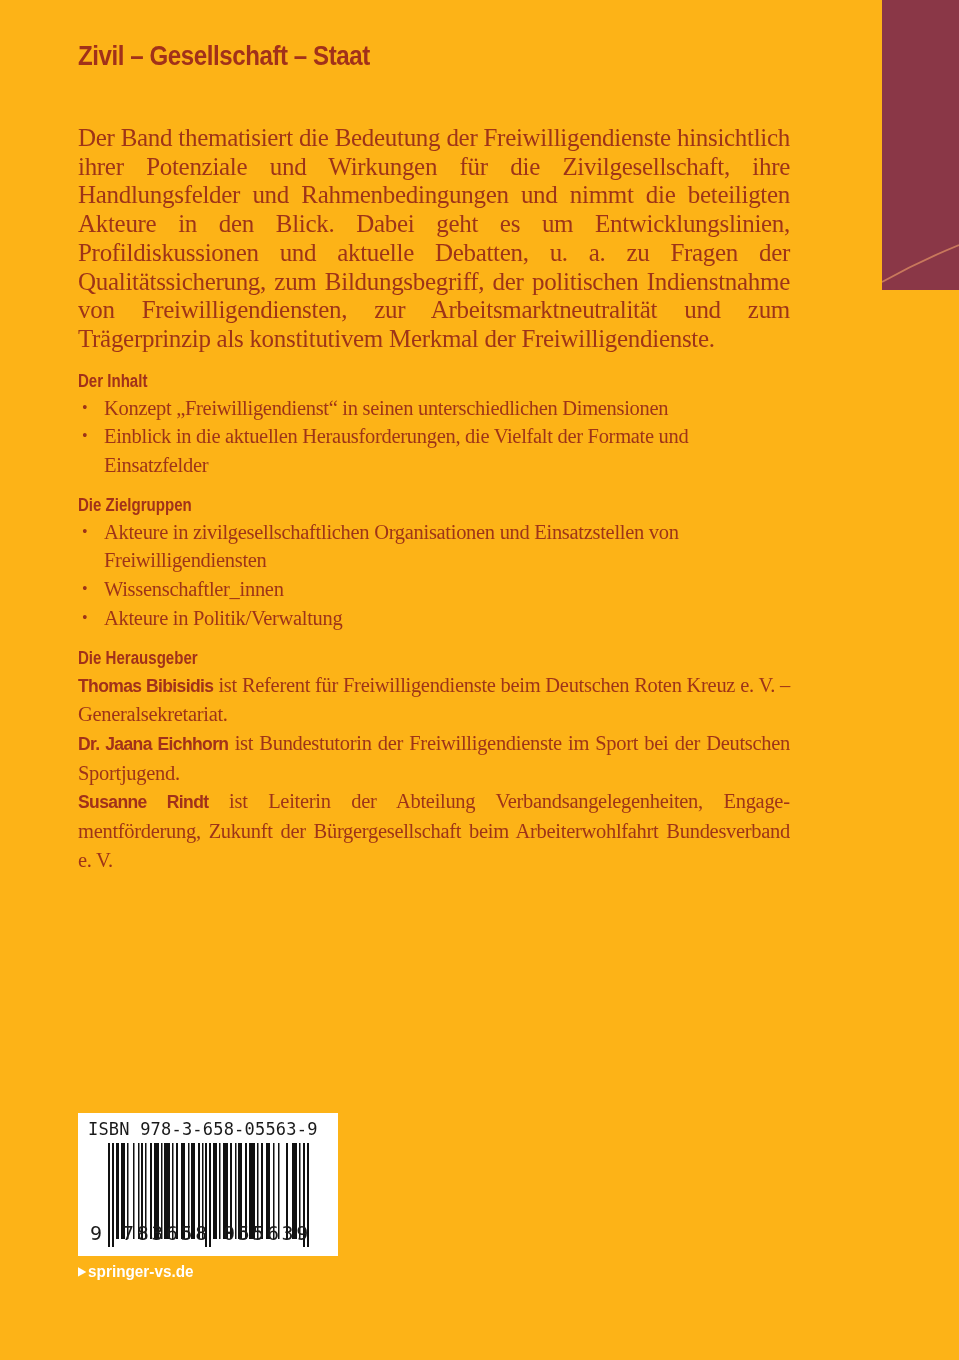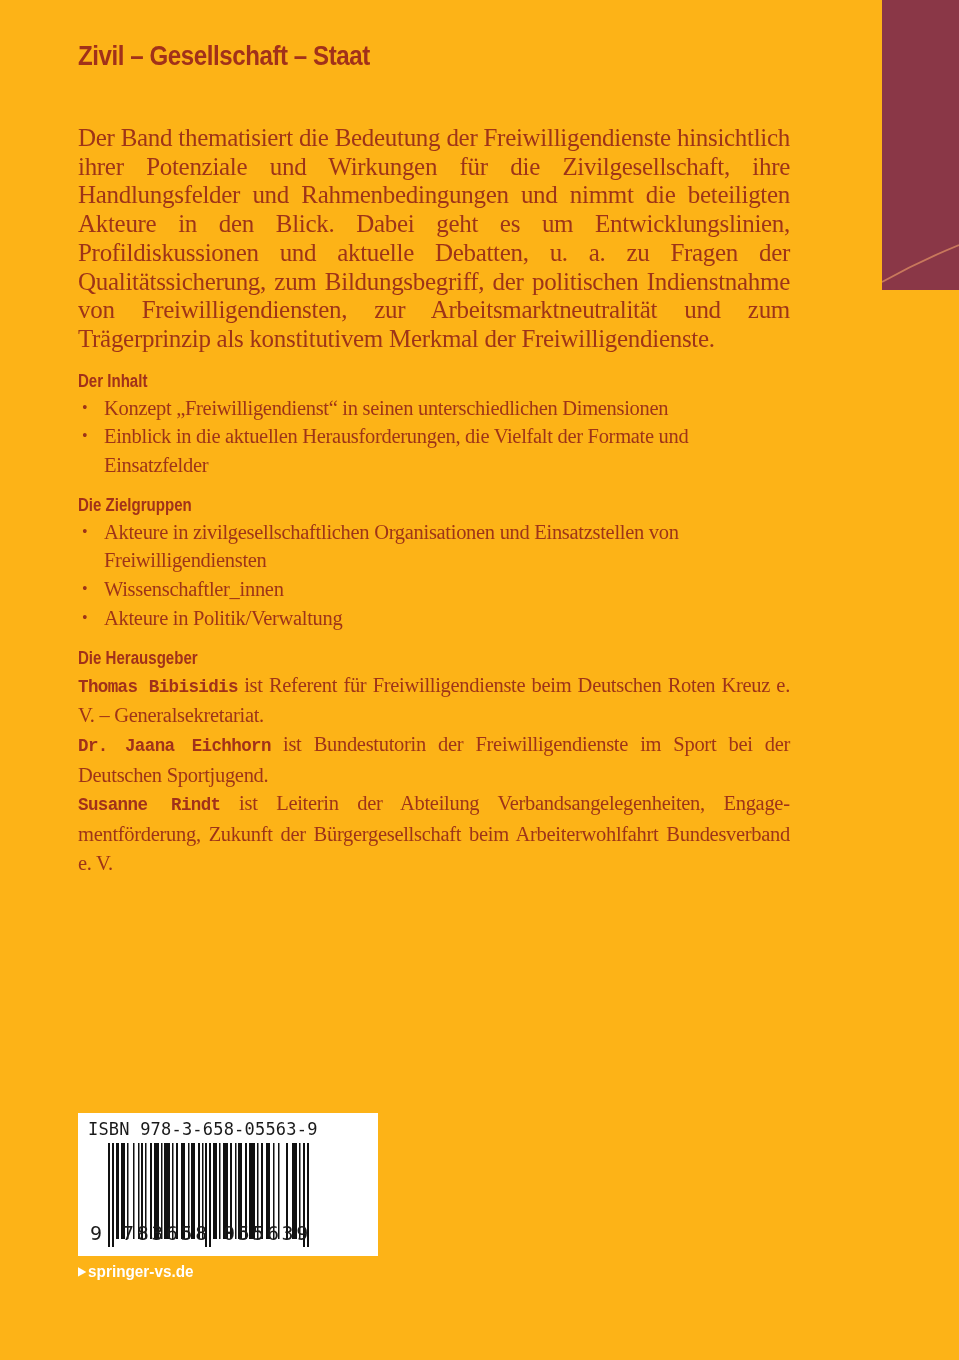--- a/index.html
+++ b/index.html
@@ -87,36 +87,35 @@
       font-size: 16px;
     }
     .bio {
       font-size: 20.5px;
       line-height: 28.7px;
       text-align: justify;
       margin: 0;
       letter-spacing: -0.3px;
     }
     .bio .name {
-      font-family: Liberation Mono, monospace;
+      font-family: Liberation Sans, sans-serif;
       font-weight: bold;
       font-size: 17.5px;
       letter-spacing: -0.6px;
       color: #A1311A;
     }
     .gap-a { height: 12px; }
     .gap-b { height: 14px; }
     .barcode-box {
       position: absolute;
       left: 78px;
       top: 1113px;
       width: 260px;
       height: 143px;
       background: #FFFFFF;
-      padding-left: 40px;
     }
     .isbn-text {
       position: absolute;
       left: 10px;
       top: 6px;
       font-family: "DejaVu Sans Mono", "Liberation Mono", monospace;
       font-size: 17px;
       color: #1a1a1a;
       letter-spacing: 0.2px;
       white-space: nowrap;

